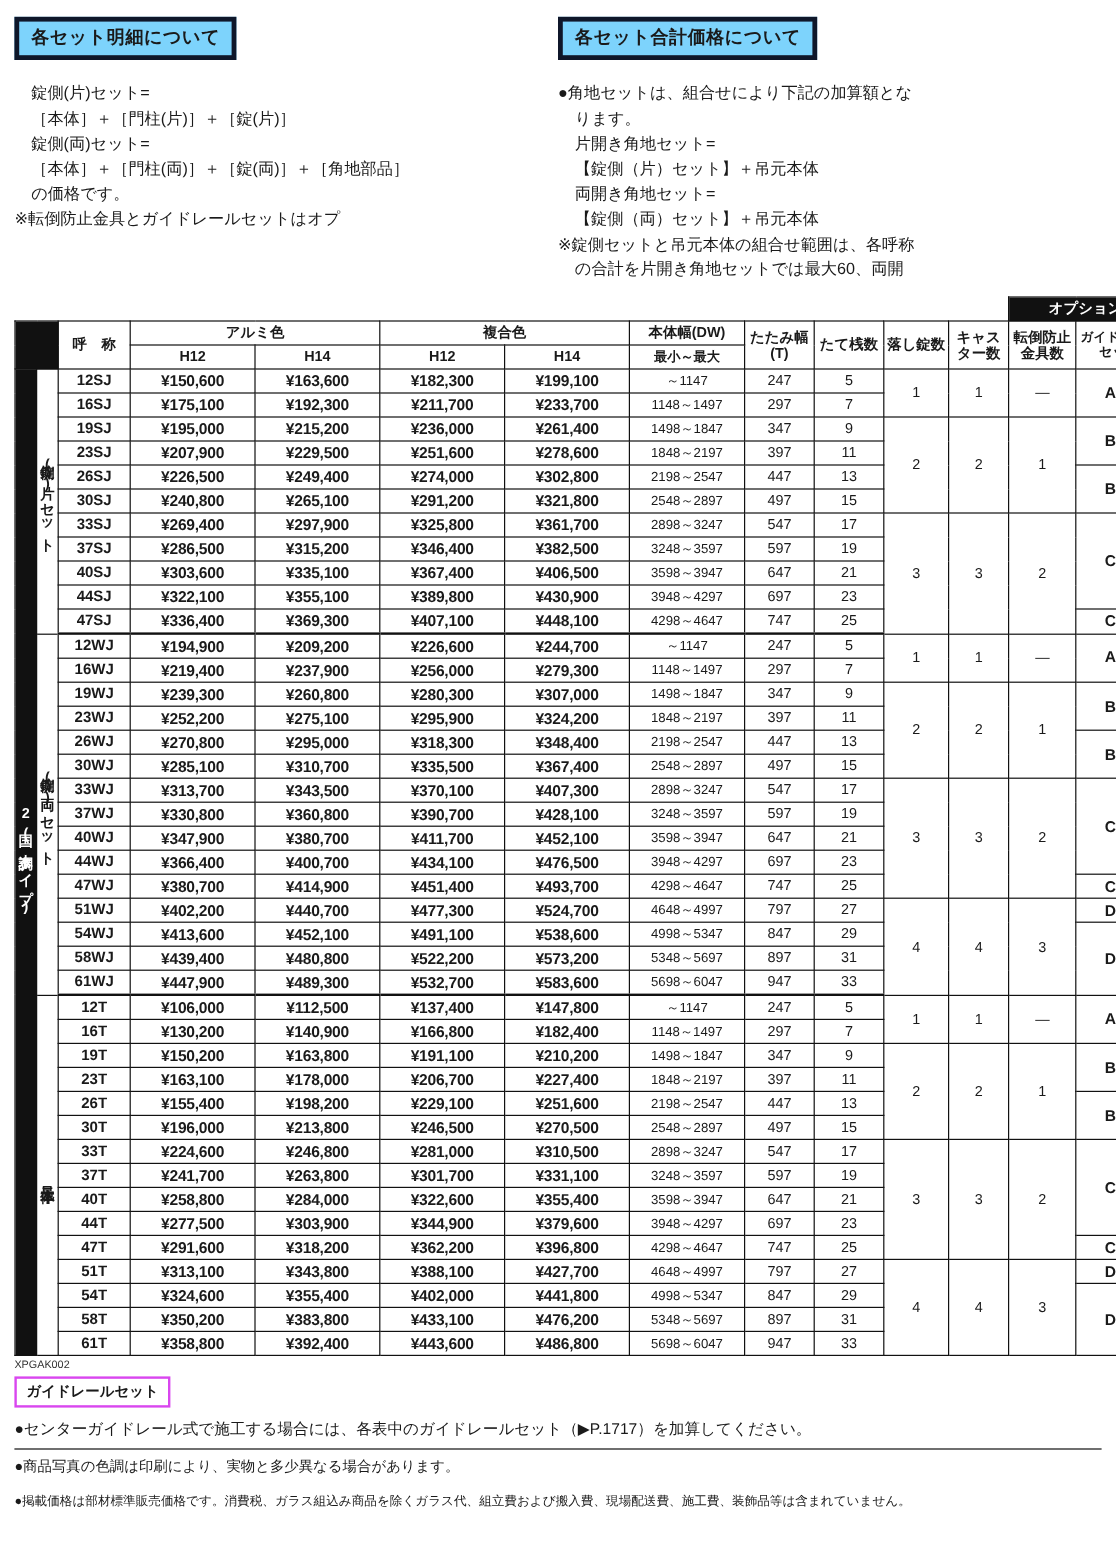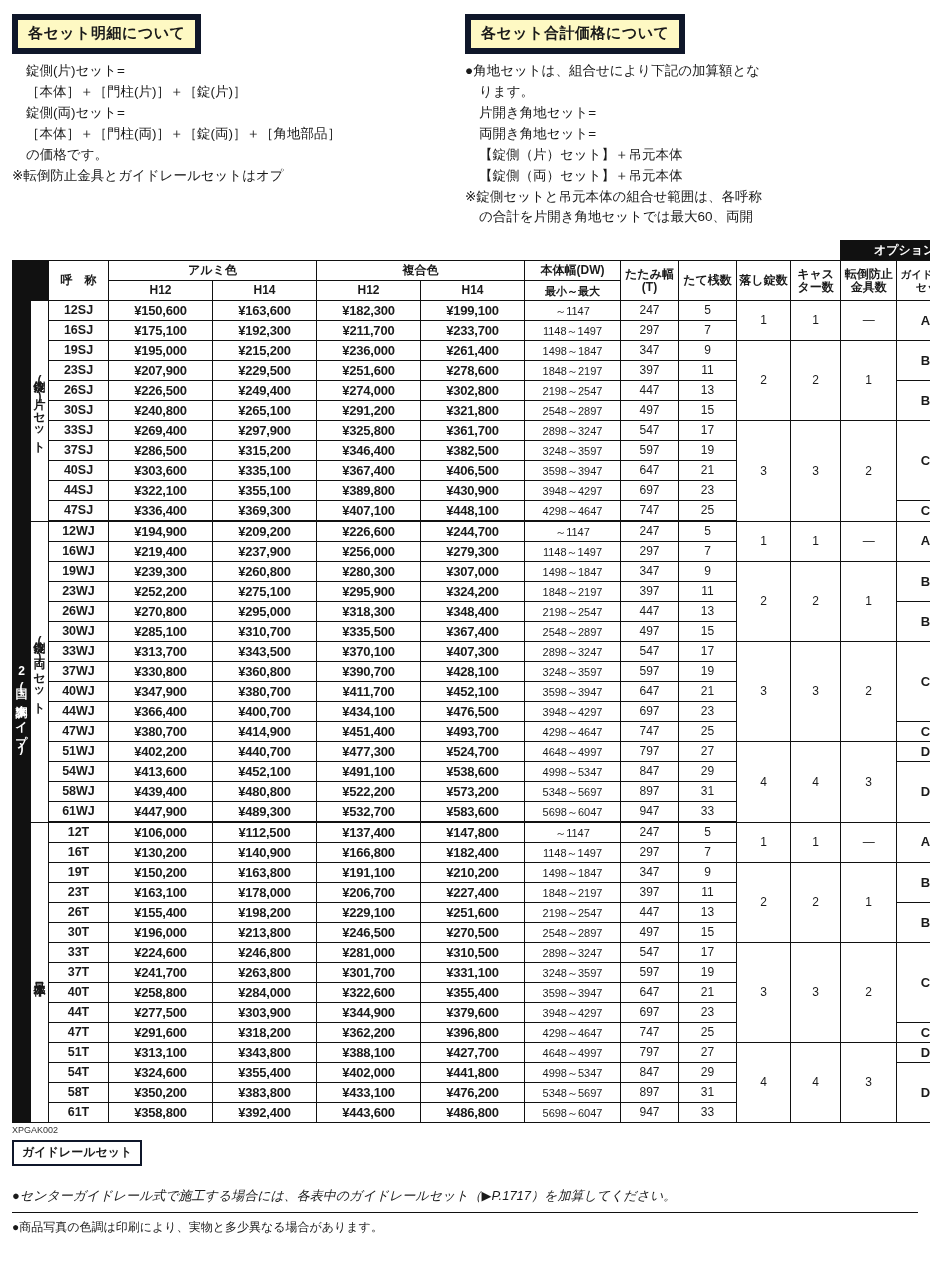--- a/index.html
+++ b/index.html
@@ -10,27 +10,27 @@
     color:#1a1a1a;
     -webkit-font-smoothing:antialiased;
   }
   .page{width:930px;position:relative;padding:0;}
 
   
   .notes{display:flex;gap:0;padding:14px 12px 6px 12px;}
   .note-col{width:50%;box-sizing:border-box;padding-right:12px;}
   .note-head{
     display:inline-block;
-    border:6px solid #0f172a;
+    border:4px solid #0f172a;
     padding:4px 10px 5px 10px;
     font-size:15px;
     font-weight:bold;
     letter-spacing:0.5px;
-    background:#fef9c3;
-    margin-bottom:7px;
+    background:#7dd3fc;
+    margin-bottom:18px;
   }
   .note-body{font-size:13.5px;line-height:1.55;}
   .note-body .bullet{display:block;text-indent:0;}
   .note-body .ind{display:block;padding-left:14px;}
   .note-body .star{display:block;padding-left:0;text-indent:0;}
 
   
   table.price{
     border-collapse:collapse;
     width:906px;
@@ -77,27 +77,27 @@
   td.price-cell{font-weight:bold;font-size:13px;letter-spacing:-0.2px;}
   td.small{font-size:11px;}
   td.num{font-size:12px;}
   td.rail{font-weight:bold;font-size:13px;}
   .thickline{border-top:2px solid #111 !important;}
 
   
   .code{font-size:9px;color:#333;margin:2px 16px 3px 12px;}
   .foot-head{
     display:inline-block;
-    border:2px solid #0f172a;
+    border:2px solid #d946ef;
     padding:2px 8px 3px 8px;
     font-size:12px;
     font-weight:bold;
     margin:2px 0 4px 12px;
   }
-  .foot-line{font-size:13px;margin:16px 12px 4px 12px;line-height:1.5;font-style:italic;}
+  .foot-line{font-size:13px;margin:4px 12px 4px 12px;line-height:1.5;}
   .foot-rule{border-top:1px solid #111;margin:6px 12px 5px 12px;}
   .foot-small{font-size:12px;margin:0 12px 13px 12px;line-height:1.5;}
   .foot-smaller{font-size:10.5px;margin:0 12px 10px 12px;line-height:1.5;}
 </style>
 </head>
 <body>
 
 <div class="page">
 
   
@@ -112,22 +112,22 @@
         <span class="ind">の価格です。</span>
         <span class="star">※転倒防止金具とガイドレールセットはオプ</span>
       </div>
     </div>
     <div class="note-col">
       <div class="note-head">各セット合計価格について</div>
       <div class="note-body">
         <span class="bullet">●角地セットは、組合せにより下記の加算額とな</span>
         <span class="ind">ります。</span>
         <span class="ind">片開き角地セット=</span>
+        <span class="ind">【錠側（片）セット】＋吊元本体</span>
         <span class="ind">両開き角地セット=</span>
-        <span class="ind">【錠側（片）セット】＋吊元本体</span>
         <span class="ind">【錠側（両）セット】＋吊元本体</span>
         <span class="star">※錠側セットと吊元本体の組合せ範囲は、各呼称</span>
         <span class="ind">の合計を片開き角地セットでは最大60、両開</span>
       </div>
     </div>
   </div>
 
   
   <table class="price">
     <colgroup>
@@ -653,13 +653,14 @@
         </tr>
       </tbody>
   </table>
 
   
   <div class="code">XPGAK002</div>
   <div class="foot-head">ガイドレールセット</div>
   <div class="foot-line">●センターガイドレール式で施工する場合には、各表中のガイドレールセット（▶P.1717）を加算してください。</div>
   <div class="foot-rule"></div>
   <div class="foot-small">●商品写真の色調は印刷により、実物と多少異なる場合があります。</div>
+  <div class="foot-smaller">●掲載価格は部材標準販売価格です。消費税、ガラス組込み商品を除くガラス代、組立費および搬入費、現場配送費、施工費、装飾品等は含まれていません。</div>
 </div>
 
 </body></html>

